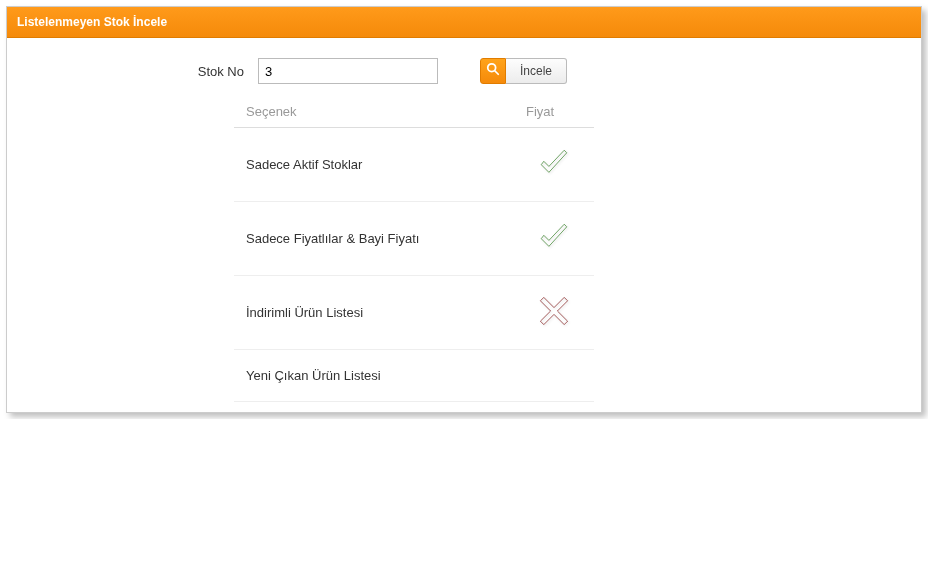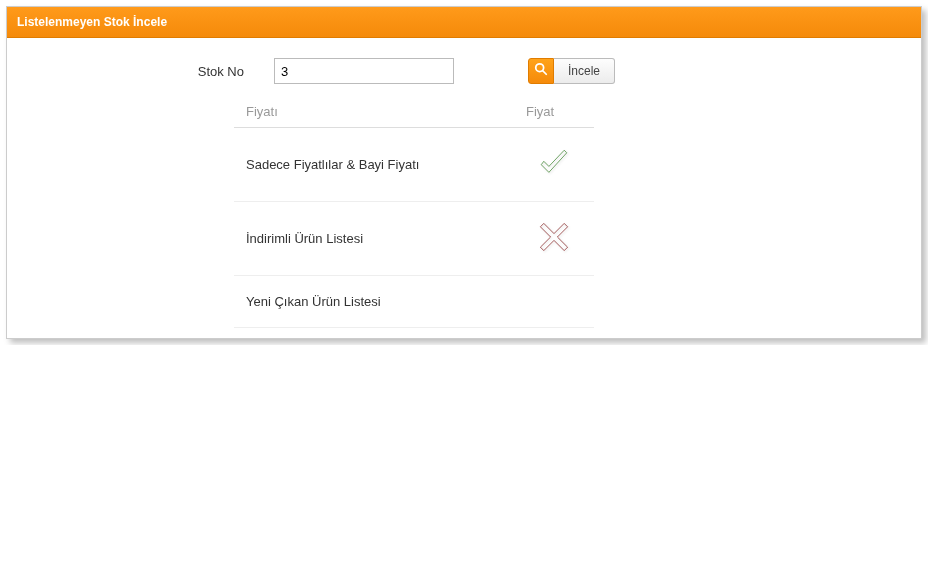--- a/index.html
+++ b/index.html
@@ -26,39 +26,39 @@
       padding: 20px 10px 10px;
       display: flex;
       justify-content: center;
     }
     .inner {
       width: 560px;
     }
     .search-row {
       display: flex;
       align-items: center;
-      gap: 30px;
+      gap: 14px;
       margin-bottom: 12px;
     }
     .search-label {
       font-size: 13px;
       color: #333;
       width: 60px;
       text-align: right;
     }
     .search-input {
       width: 180px;
       height: 26px;
       padding: 3px 6px;
       border: 1px solid #bbb;
       font-size: 13px;
     }
     .btn-group {
       display: flex;
-      margin-left: 16px;
+      margin-left: 0;
       padding-left: 28px;
     }
     .btn-search-icon {
       width: 26px;
       height: 26px;
       background: linear-gradient(to bottom, #ffa31a, #f58a0a);
       border: 1px solid #e07c00;
       border-radius: 3px 0 0 3px;
       display: flex;
       align-items: center;
@@ -126,25 +126,31 @@
               </svg>
             </span>
           </div>
           <button class="btn-incele">İncele</button>
         </div>
       </div>
 
       <table class="table">
         <thead>
           <tr>
-            <th>Fiyatı</th>
+            <th>Seçenek</th>
             <th class="th-durum">Fiyat</th>
           </tr>
         </thead>
         <tbody id="table-body">
+            <tr>
+              <td>Sadece Aktif Stoklar</td>
+              <td class="td-durum"><span class="icon-check"><svg viewBox="0 0 40 40">
+                    <path d="M5 22 L14 31 L35 8 L32 5 L14 24 L8 18 Z" fill="url(#greenGrad)" stroke="#2d7a1f" stroke-width="0.8"></path>
+                  </svg></span></td>
+            </tr>
             <tr>
               <td>Sadece Fiyatlılar &amp; Bayi Fiyatı</td>
               <td class="td-durum"><span class="icon-check"><svg viewBox="0 0 40 40">
                     <path d="M5 22 L14 31 L35 8 L32 5 L14 24 L8 18 Z" fill="url(#greenGrad)" stroke="#2d7a1f" stroke-width="0.8"></path>
                   </svg></span></td>
             </tr>
             <tr>
               <td>İndirimli Ürün Listesi</td>
               <td class="td-durum"><span class="icon-cross"><svg viewBox="0 0 40 40">
                     <path d="M8 4 L20 16 L32 4 L36 8 L24 20 L36 32 L32 36 L20 24 L8 36 L4 32 L16 20 L4 8 Z" fill="url(#redGrad)" stroke="#7a1010" stroke-width="0.8"></path>

